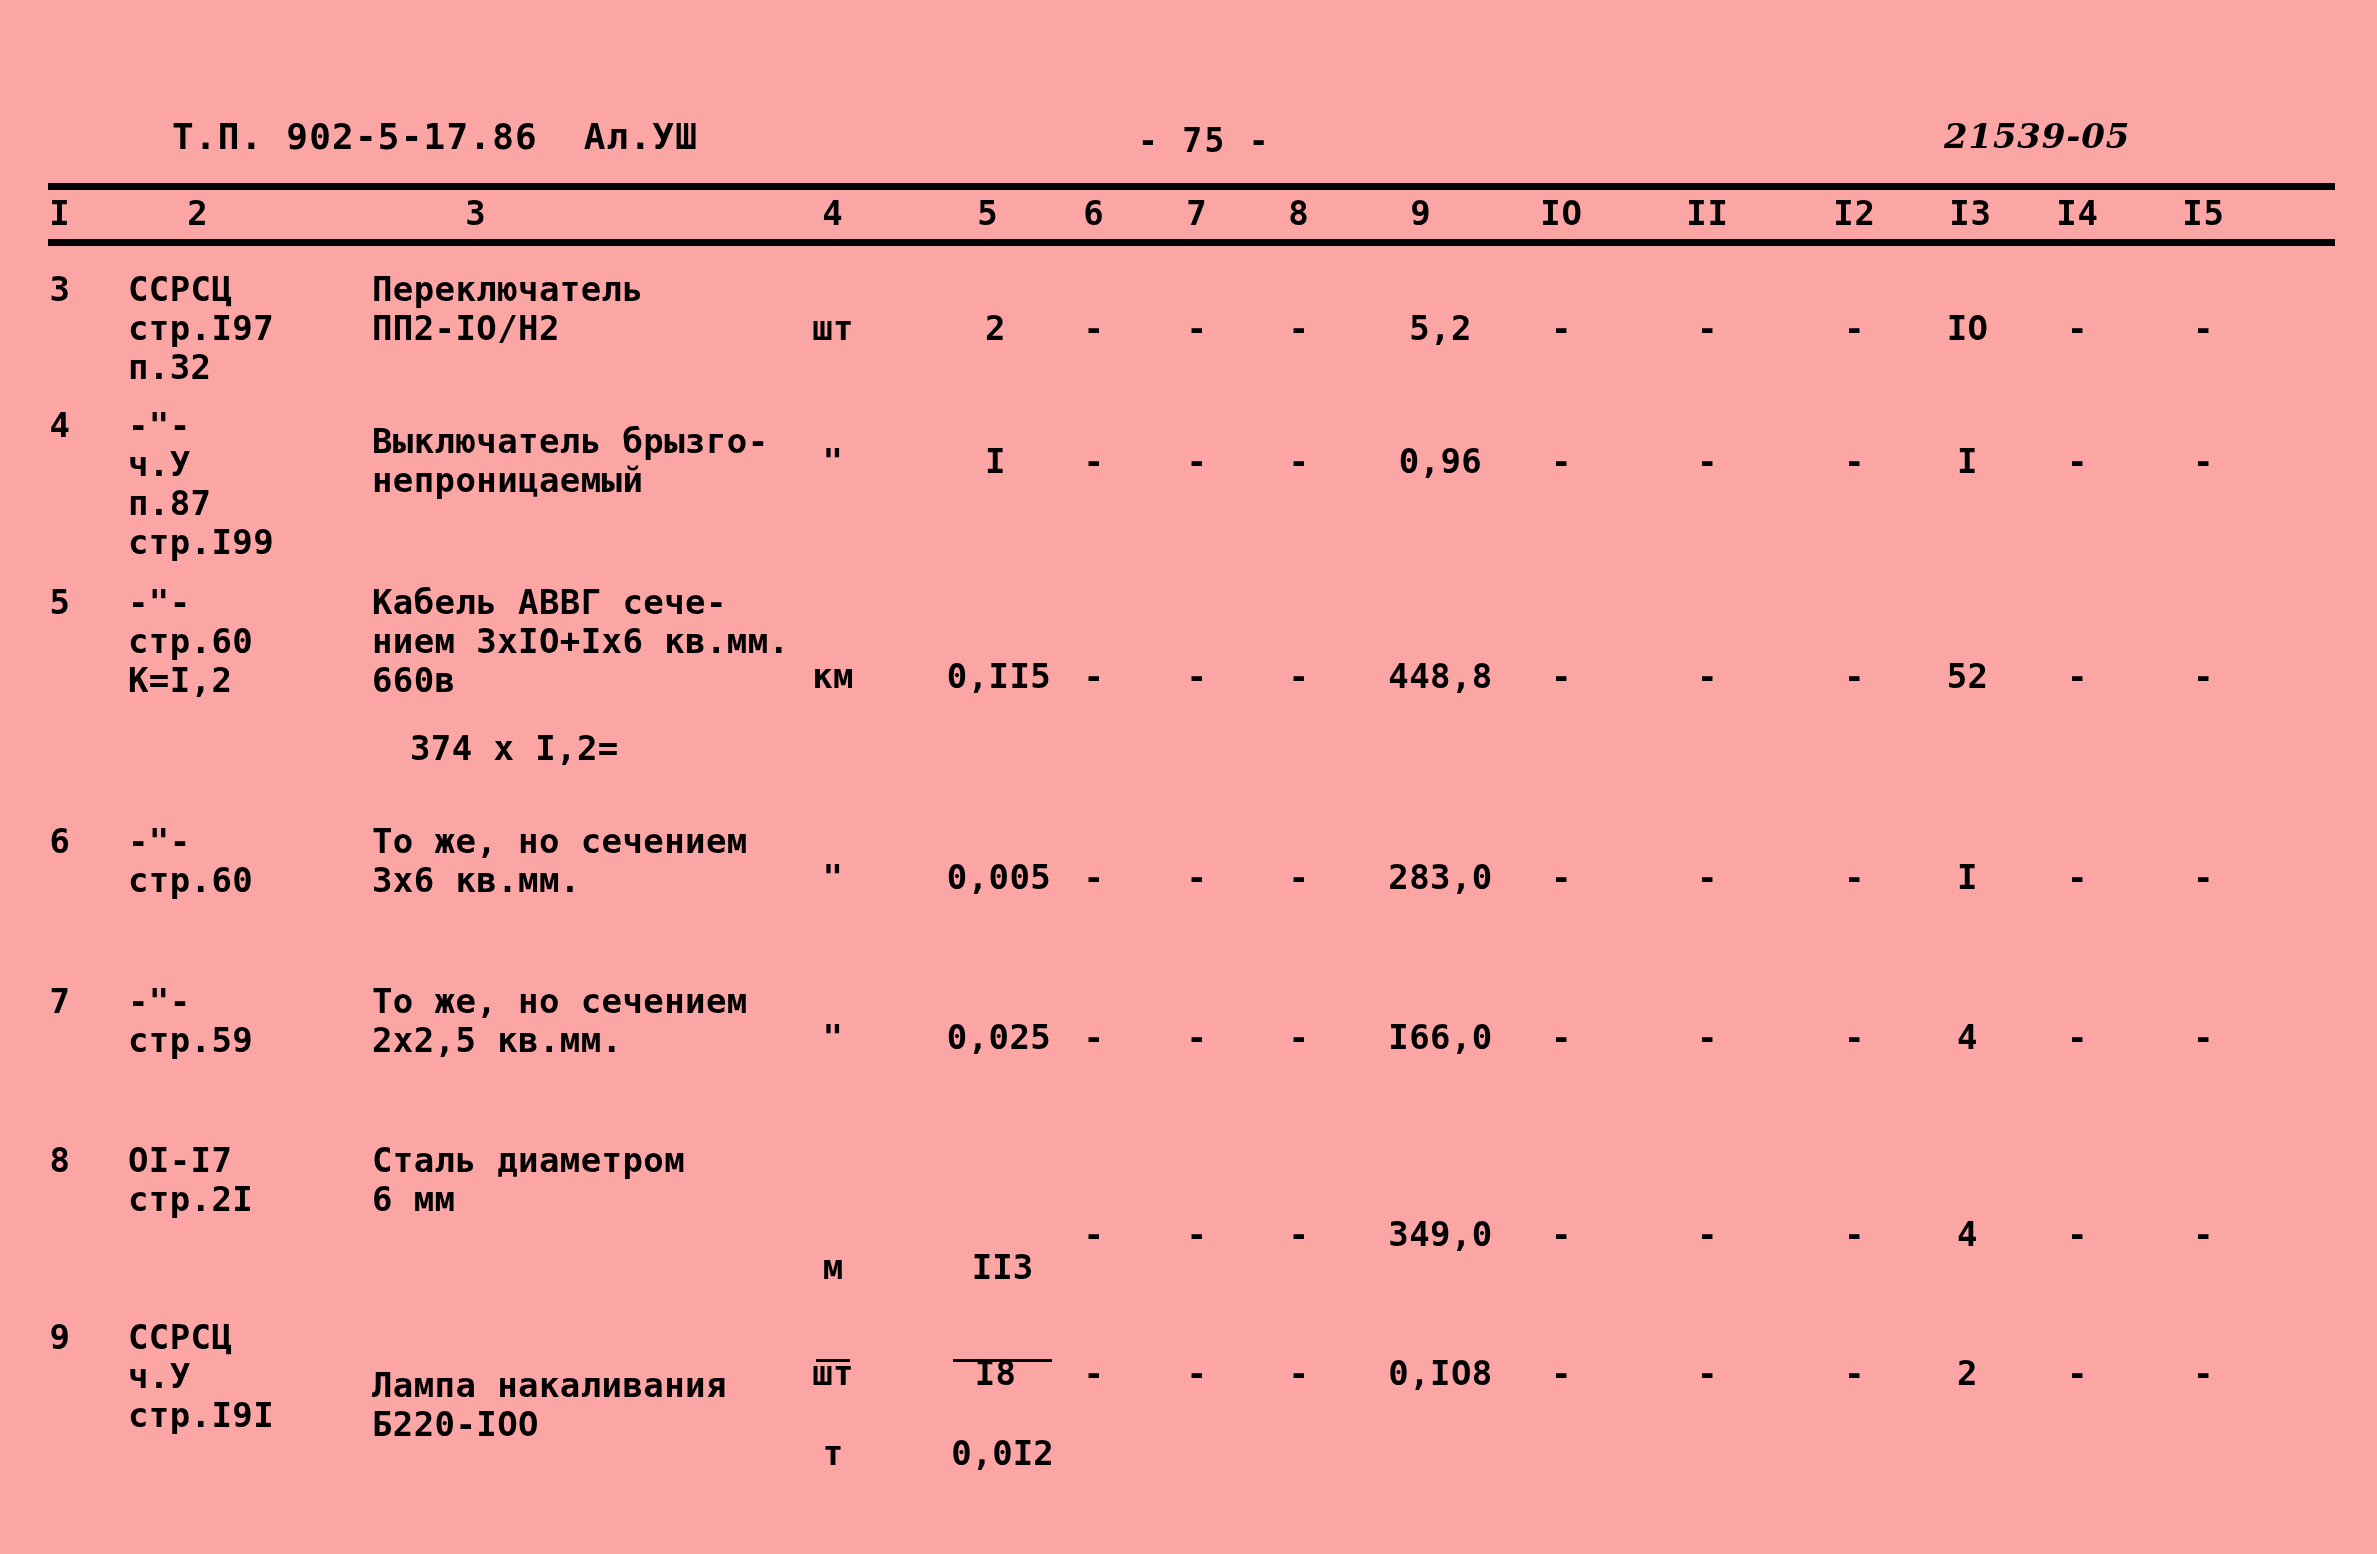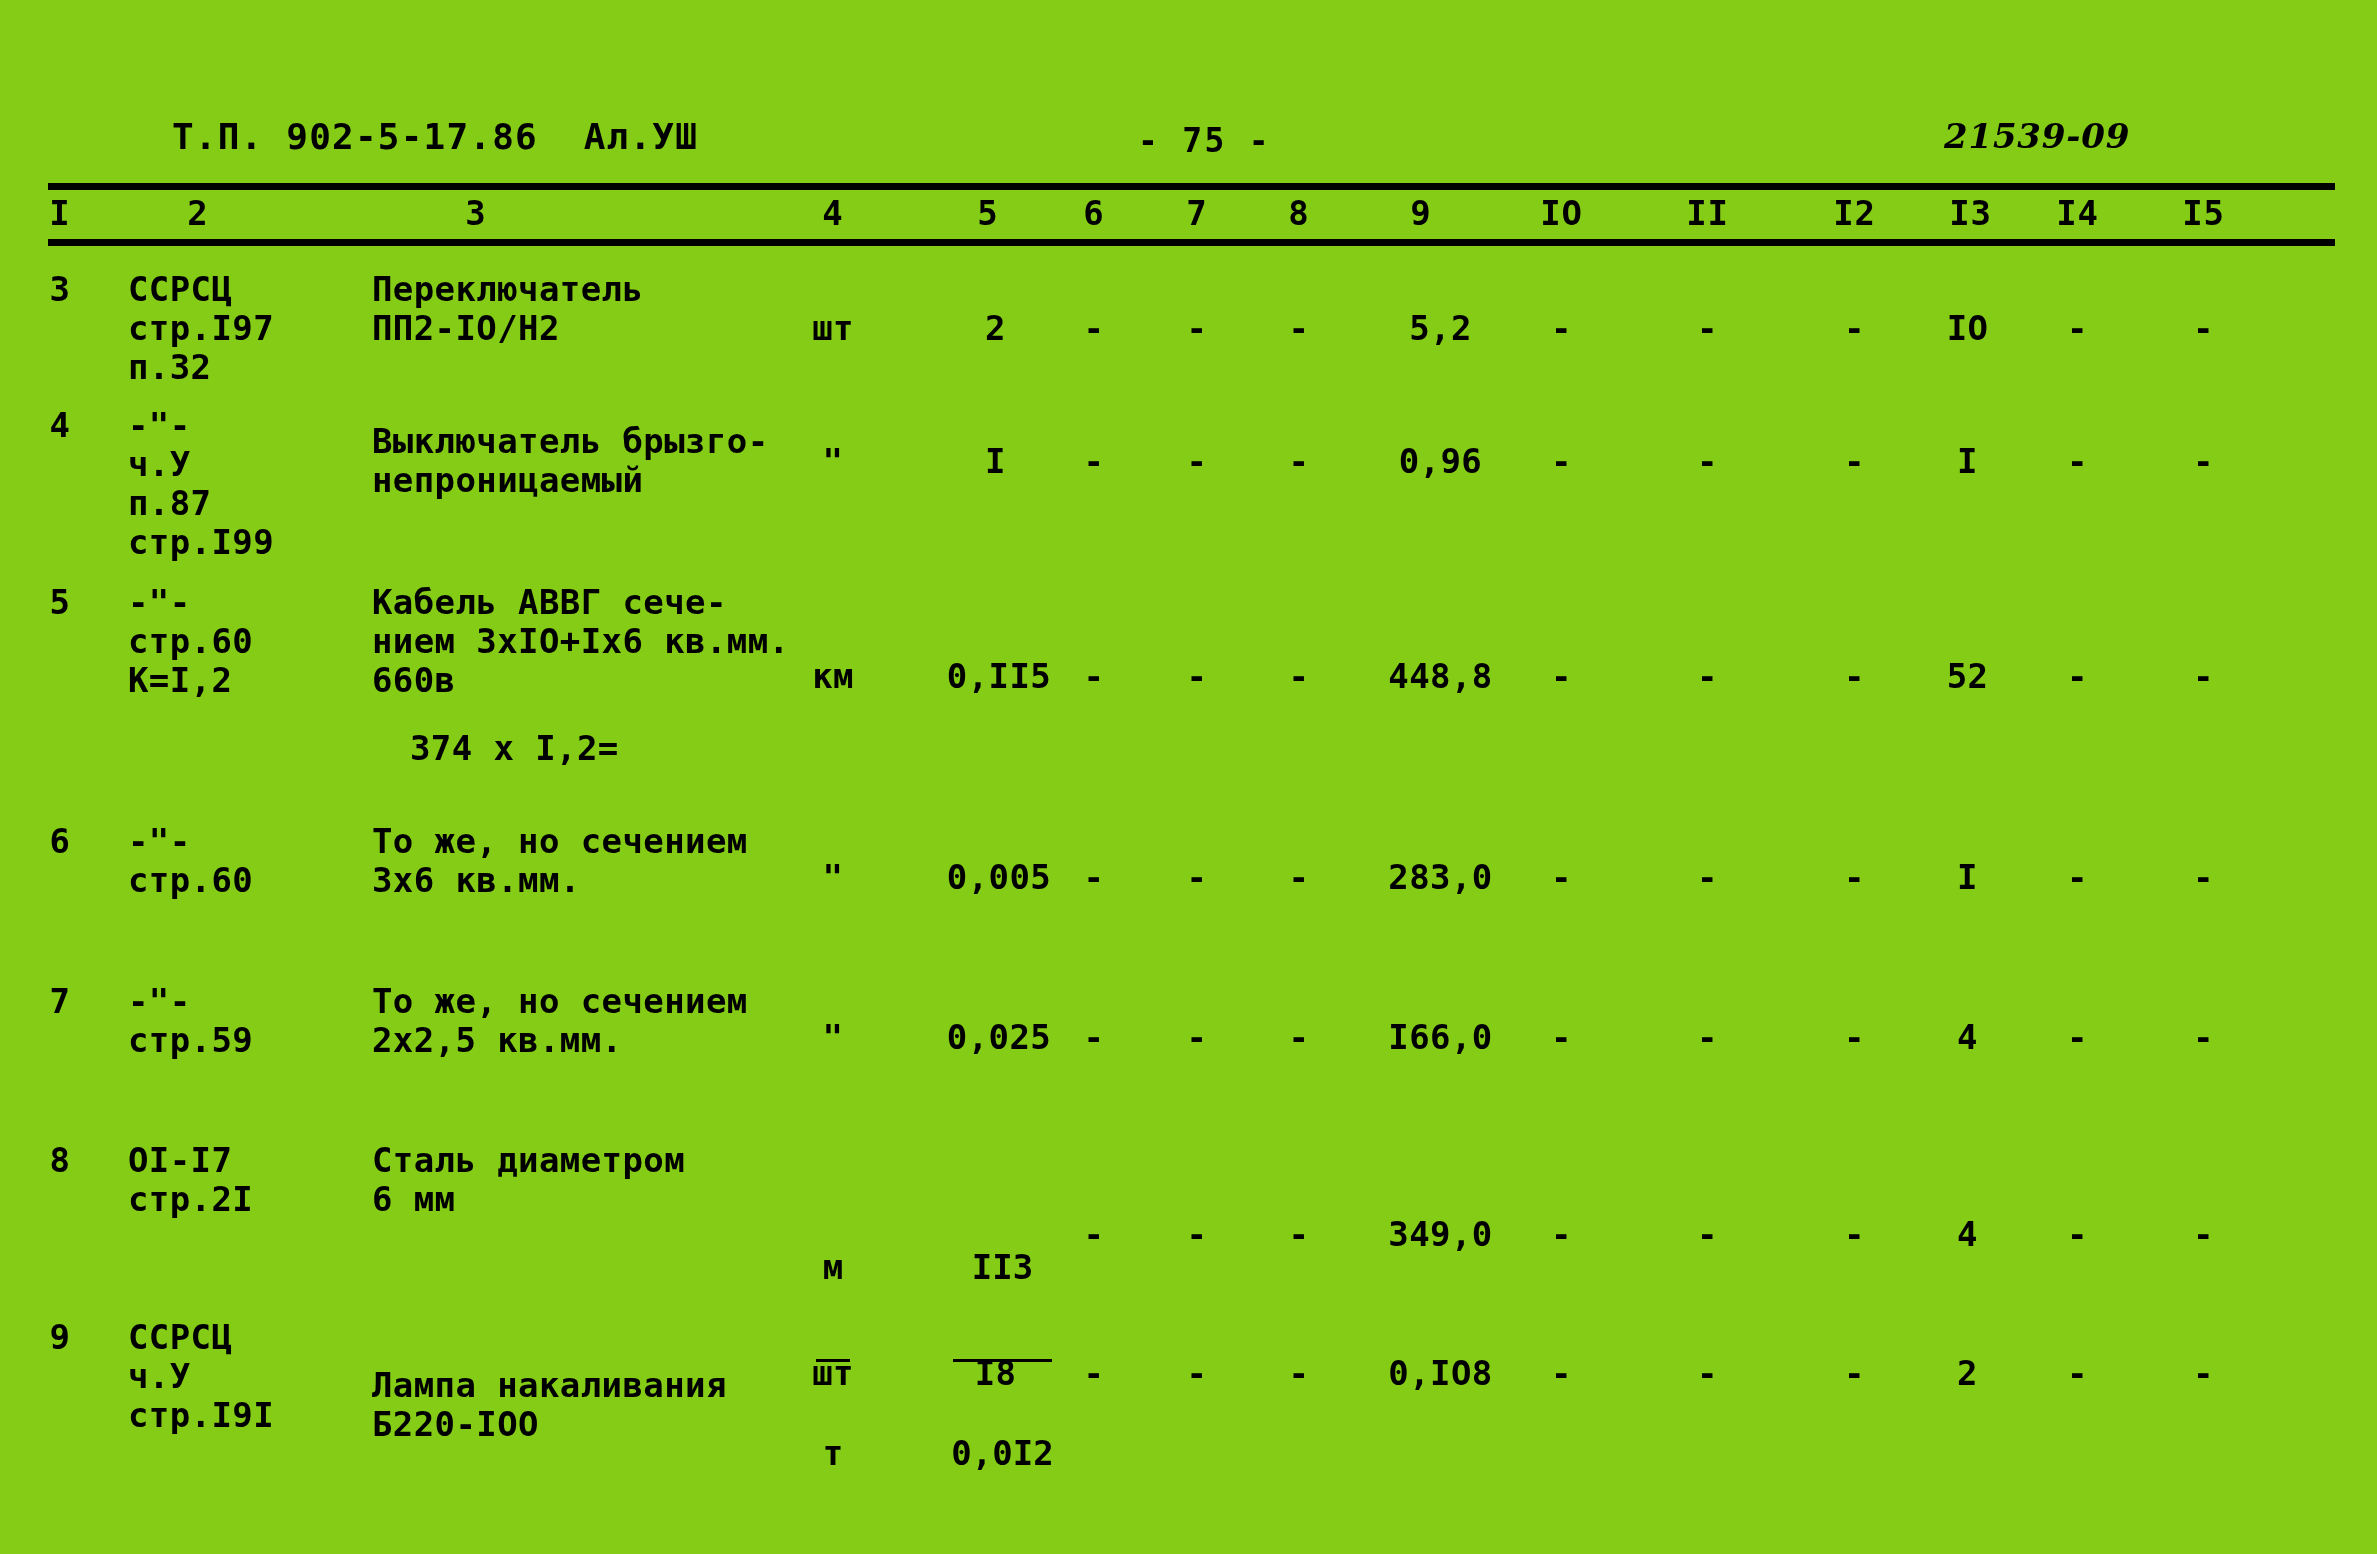--- a/index.html
+++ b/index.html
@@ -14,21 +14,21 @@
     color: #000000;
     overflow: hidden;
     position: relative;
   }
 
   .page {
     position: absolute;
     left: 0; top: 0;
     width: 2377px;
     height: 1554px;
-    background: #84cc16;
+    background: #fca5a5;
   }
 
   
   .doc-header {
     position: absolute;
     left: 0; top: 116px;
     width: 2377px;
     height: 54px;
   }
   .hdr-left {
@@ -116,21 +116,21 @@
   .frac .bot { display: block; }
 </style>
 </head>
 <body>
 
 <div class="page">
 
   <div class="doc-header">
     <div class="hdr-left">Т.П. 902-5-17.86  Ал.УШ</div>
     <div class="hdr-center">- 75 -</div>
-    <div class="hdr-right">21539-09</div>
+    <div class="hdr-right">21539-05</div>
   </div>
 
   <div class="rule rule-top"></div>
   <div class="rule rule-bottom"></div>
 
   <div class="colhdr" style="left:33px;  width:54px;">I</div>
   <div class="colhdr" style="left:163px; width:70px;">2</div>
   <div class="colhdr" style="left:441px; width:70px;">3</div>
   <div class="colhdr" style="left:798px;width:70px;">4</div>
   <div class="colhdr" style="left:953px;width:70px;">5</div>

